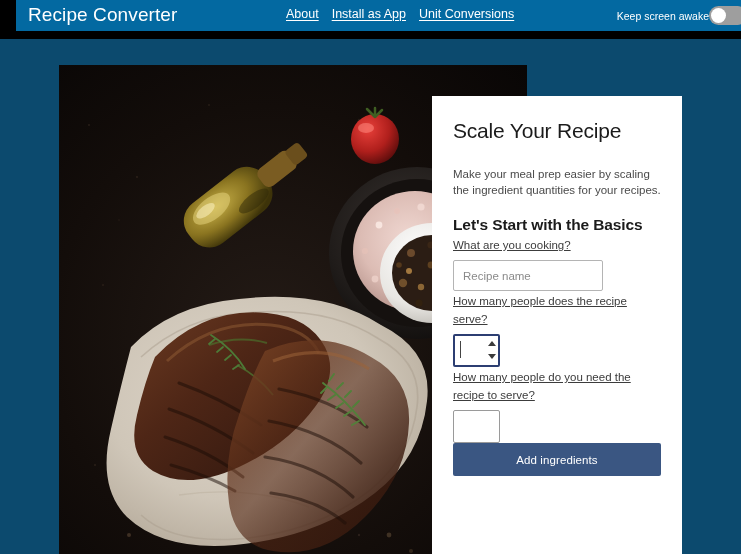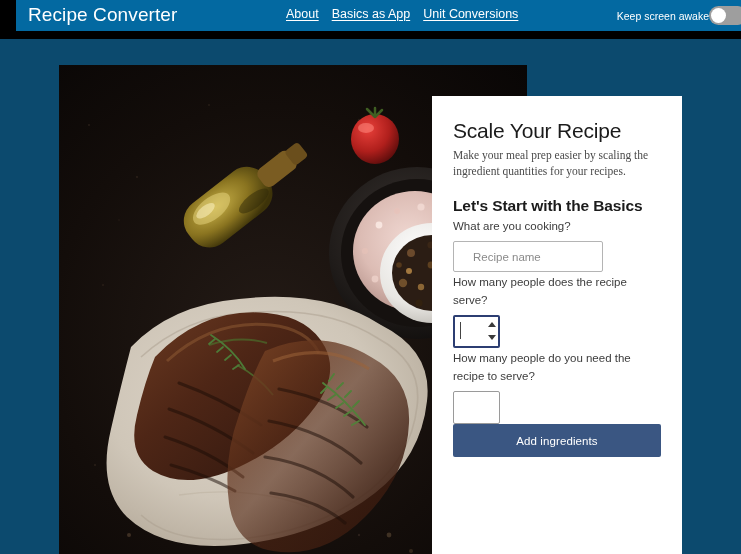--- a/index.html
+++ b/index.html
@@ -128,55 +128,55 @@
 
   .card-title {
     font-size: 21px;
     font-weight: 400;
     color: #1b1b1b;
     line-height: 26px;
     letter-spacing: -0.2px;
   }
 
   .card-desc {
-    margin-top: 3px;
+    margin-top: 22px;
     font-size: 11.5px;
     color: #4a4a4a;
     line-height: 16px;
-    font-family: Liberation Serif, serif;
   }
 
   .section-title {
     margin-top: 17px;
     font-size: 15.5px;
     font-weight: 700;
     color: #1b1b1b;
     line-height: 20px;
     letter-spacing: -0.1px;
   }
 
   .field-label {
     margin-top: 10px;
     font-size: 11.5px;
     color: #3c3c3c;
     line-height: 15px;
+    text-decoration: underline;
   }
 
   .text-input {
     display: block;
     margin-top: 7px;
     width: 150px;
     height: 31px;
     border: 1px solid #b4b4b4;
     border-radius: 2px;
     background: #ffffff;
     font-family: "Liberation Sans", sans-serif;
     font-size: 11.5px;
     color: #2b2b2b;
-    padding: 0 19px;
+    padding: 0 9px;
     outline: none;
   }
   .text-input::placeholder { color: #8a8a8a; }
 
   .num-wrap {
     position: relative;
     margin-top: 7px;
     width: 47px;
     height: 33px;
   }
@@ -239,21 +239,21 @@
   }
 </style>
 </head>
 <body>
 
 <div class="header">
   <div class="brand">Recipe Converter</div>
 
   <nav class="nav">
     <a class="nav-link">About</a>
-    <a class="nav-link">Basics as App</a>
+    <a class="nav-link">Install as App</a>
     <a class="nav-link">Unit Conversions</a>
   </nav>
 
   <div class="awake-wrap">
     <span class="awake-label">Keep screen awake</span>
     <div class="toggle">
       <div class="knob"></div>
     </div>
   </div>
 </div>

